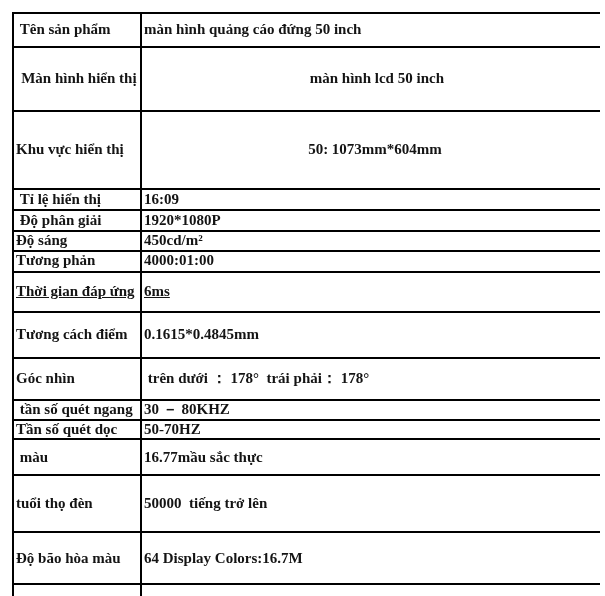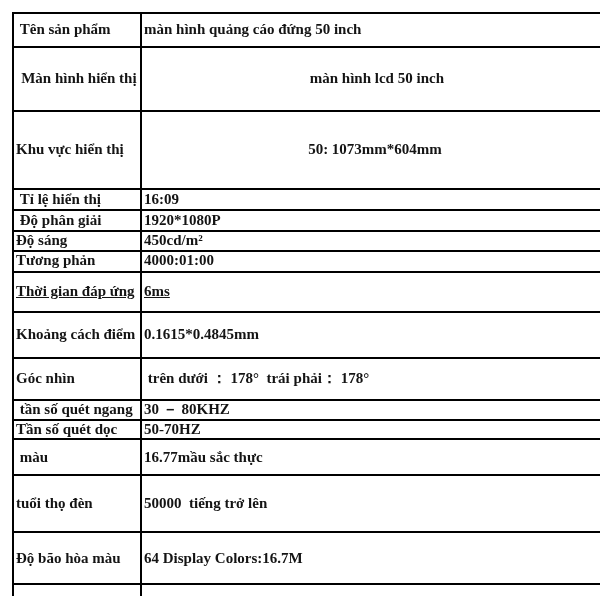--- a/index.html
+++ b/index.html
@@ -70,21 +70,21 @@
       </tr>
       <tr style="height:21px;">
         <td>Tương phản</td>
         <td>4000:01:00</td>
       </tr>
       <tr style="height:40px;text-decoration:underline;">
         <td>Thời gian đáp ứng</td>
         <td>6ms</td>
       </tr>
       <tr style="height:46px;">
-        <td>Khoảng cách điểm</td>
+        <td>Tương cách điểm</td>
         <td>0.1615*0.4845mm</td>
       </tr>
       <tr style="height:42px;margin-top:37px;">
         <td>Góc nhìn</td>
         <td> trên dưới ： 178°  trái phải： 178°</td>
       </tr>
       <tr style="height:20px;">
         <td> tần số quét ngang</td>
         <td>30 － 80KHZ</td>
       </tr>

